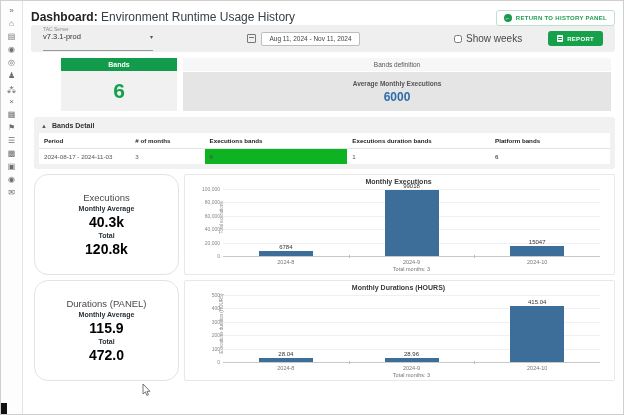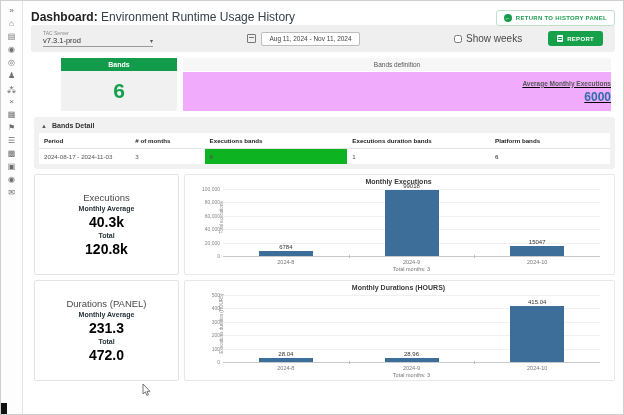--- a/index.html
+++ b/index.html
@@ -16,59 +16,59 @@
   .hdr { height:22px; display:flex; align-items:flex-start; padding:9px 8px; }
   .hdr-title { font-size:12px; color:#37414b; }
   .hdr-title b { font-weight:bold; color:#222; }
   .return-btn { margin-left:auto; display:flex; align-items:center; gap:4px; border:1px solid #bfe0cb; background:#fff; color:#1e9e50; font-size:6px; font-weight:bold; letter-spacing:.3px; padding:3px 7px; border-radius:3px; cursor:pointer; }
   .return-ic { width:8px; height:8px; border-radius:50%; background:#169b4a; color:#fff; font-size:6px; line-height:8px; text-align:center; }
 
   
   .toolbar { margin:2px 8px 0; height:27px; background:#efefef; border-radius:3px; display:flex; align-items:center; padding:0 12px; }
   .server-box { display:flex; flex-direction:column; width:110px; }
   .server-label { font-size:5px; color:#8a8a8a; }
-  .server-select { font-size:7.5px; color:#333; border-bottom:1px solid #9a9a9a; display:flex; justify-content:space-between; align-items:center; padding-bottom:1px; cursor:pointer; }
+  .server-select { font-size:7.5px; color:#333; border-bottom:1px solid #9a9a9a; display:flex; justify-content:space-between; align-items:center; padding-bottom:9px; cursor:pointer; }
   .caret { font-size:6px; color:#555; }
   .date-group { display:flex; align-items:center; gap:5px; margin:0 auto; }
   .cal-ic { width:9px; height:9px; border:1px solid #777; border-radius:1px; position:relative; }
   .cal-ic:before { content:""; position:absolute; left:1px; right:1px; top:2px; border-top:1px solid #777; }
   .date-box { background:#fff; border:1px solid #bdbdbd; border-radius:2px; font-size:6.5px; color:#444; padding:2.5px 7px; cursor:pointer; }
   .weeks-group { display:flex; align-items:center; gap:4px; margin-right:26px; }
   .weeks-group input { width:8px; height:8px; margin:0; cursor:pointer; }
   .weeks-label { font-size:10px; color:#4a4a4a; }
   .report-btn { display:flex; align-items:center; gap:4px; background:#17a04a; color:#fff; border:none; font-size:6px; font-weight:bold; letter-spacing:.3px; padding:4px 9px; border-radius:3px; cursor:pointer; }
   .doc-ic { width:6px; height:7px; background:#fff; border-radius:1px; position:relative; }
   .doc-ic:before { content:""; position:absolute; left:1px; right:1px; top:2px; height:1px; background:#17a04a; box-shadow:0 2px 0 #17a04a; }
 
   
   .bands-row { margin:6px 12px 0 38px; display:flex; gap:6px; }
   .bands-card { width:116px; }
   .bands-card-head { background:#129b4a; color:#fff; font-size:7px; font-weight:bold; text-align:center; padding:3px 0; }
   .bands-card-body { background:#f1f1f1; height:40px; display:flex; align-items:center; justify-content:center; font-size:21px; font-weight:bold; color:#14a04c; }
   .def-wrap { flex:1; }
   .def-head { background:#f7f7f7; font-size:6.5px; color:#555; text-align:center; padding:3px 0; }
   .def-cards { display:flex; gap:6px; margin-top:1px; }
-  .def-card { flex:1; background:#f0abfc; height:39px; display:flex; flex-direction:column; align-items:flex-end; justify-content:center; gap:3px;text-decoration:underline; }
+  .def-card { flex:1; background:#e5e5e5; height:39px; display:flex; flex-direction:column; align-items:center; justify-content:center; gap:3px; }
   .def-label { font-size:6.5px; font-weight:bold; color:#555; }
   .def-value { font-size:12px; font-weight:bold; color:#2e6da8; }
 
   
   .detail-wrap { margin:6px 8px 0 11px; background:#f1f1f1; border-radius:3px; padding:3px 5px 5px; }
   .detail-head { display:flex; align-items:center; gap:5px; padding:2px 2px 4px; }
   .chev { font-size:6px; color:#555; cursor:pointer; }
   .detail-title { font-size:7px; font-weight:bold; color:#333; }
   table.bands-table { width:100%; border-collapse:collapse; background:#fff; }
   .bands-table th { font-size:6.2px; color:#222; text-align:left; padding:4px 5px; border-bottom:1px solid #e3e3e3; font-weight:bold; }
   .bands-table td { font-size:6.2px; color:#555; text-align:left; padding:4px 5px; }
   .cell-green { background:#0eb322; color:#fff; font-weight:bold; }
   .txt-green { color:#18a43c; font-weight:bold; }
 
   
   .row2 { margin:5px 8px 0 11px; display:flex; gap:5px; height:101px; }
-  .stats-card { width:145px; background:#fff; border:1px solid #e3e3e3; border-radius:2px; display:flex; flex-direction:column; align-items:center; justify-content:center; gap:2px; }
+  .stats-card { width:145px; background:#fff; border:1px solid #e3e3e3; border-radius:14px; display:flex; flex-direction:column; align-items:center; justify-content:center; gap:2px; }
   .stats-title { font-size:9.5px; color:#4a4a4a; }
   .stats-label { font-size:7px; font-weight:bold; color:#27323a; }
   .stats-value { font-size:14px; font-weight:bold; color:#000000; }
   .chart-card { flex:1; background:#fff; border:1px solid #e8e8e8; border-radius:2px; position:relative; padding:3px 10px 0 8px; }
   .chart-title { text-align:center; font-size:7px; font-weight:bold; color:#3a3a3a; height:11px; }
   .chart-body { position:relative; height:68px; margin-left:30px; margin-right:4px; }
   .y-axis-label { position:absolute; left:-32px; top:50%; transform:rotate(-90deg) translateX(8px); transform-origin:center; font-size:4.5px; color:#888; white-space:nowrap; width:60px; text-align:center; }
   .plot { position:absolute; inset:0; border-bottom:1px solid #c9c9c9; }
   .gridline { position:absolute; left:0; right:0; height:1px; background:#eef0f4; }
   .ytick { position:absolute; right:100%; margin-right:3px; transform:translateY(-50%); font-size:5px; color:#888; white-space:nowrap; }
@@ -223,21 +223,21 @@
             <div class="xtick" style="left: 83.3333%;">2024-10</div>
             <div class="xlabel">Total months: 3</div>
           </div>
       </div>
     </div>
 
     <div class="row2">
       <div class="stats-card">
         <div class="stats-title">Durations (PANEL)</div>
         <div class="stats-label">Monthly Average</div>
-        <div class="stats-value">231.3</div>
+        <div class="stats-value">115.9</div>
         <div class="stats-label">Total</div>
         <div class="stats-value">472.0</div>
       </div>
       <div class="chart-card">
         <div class="chart-title">Monthly Durations (HOURS)</div>
         <div class="chart-body">
           <div class="y-axis-label">Executions duration (HOURS)</div>
           <div class="plot">
               <div class="ytick" style="top: 100%;">0</div>
               <div class="gridline" style="top: 80%;"></div>

